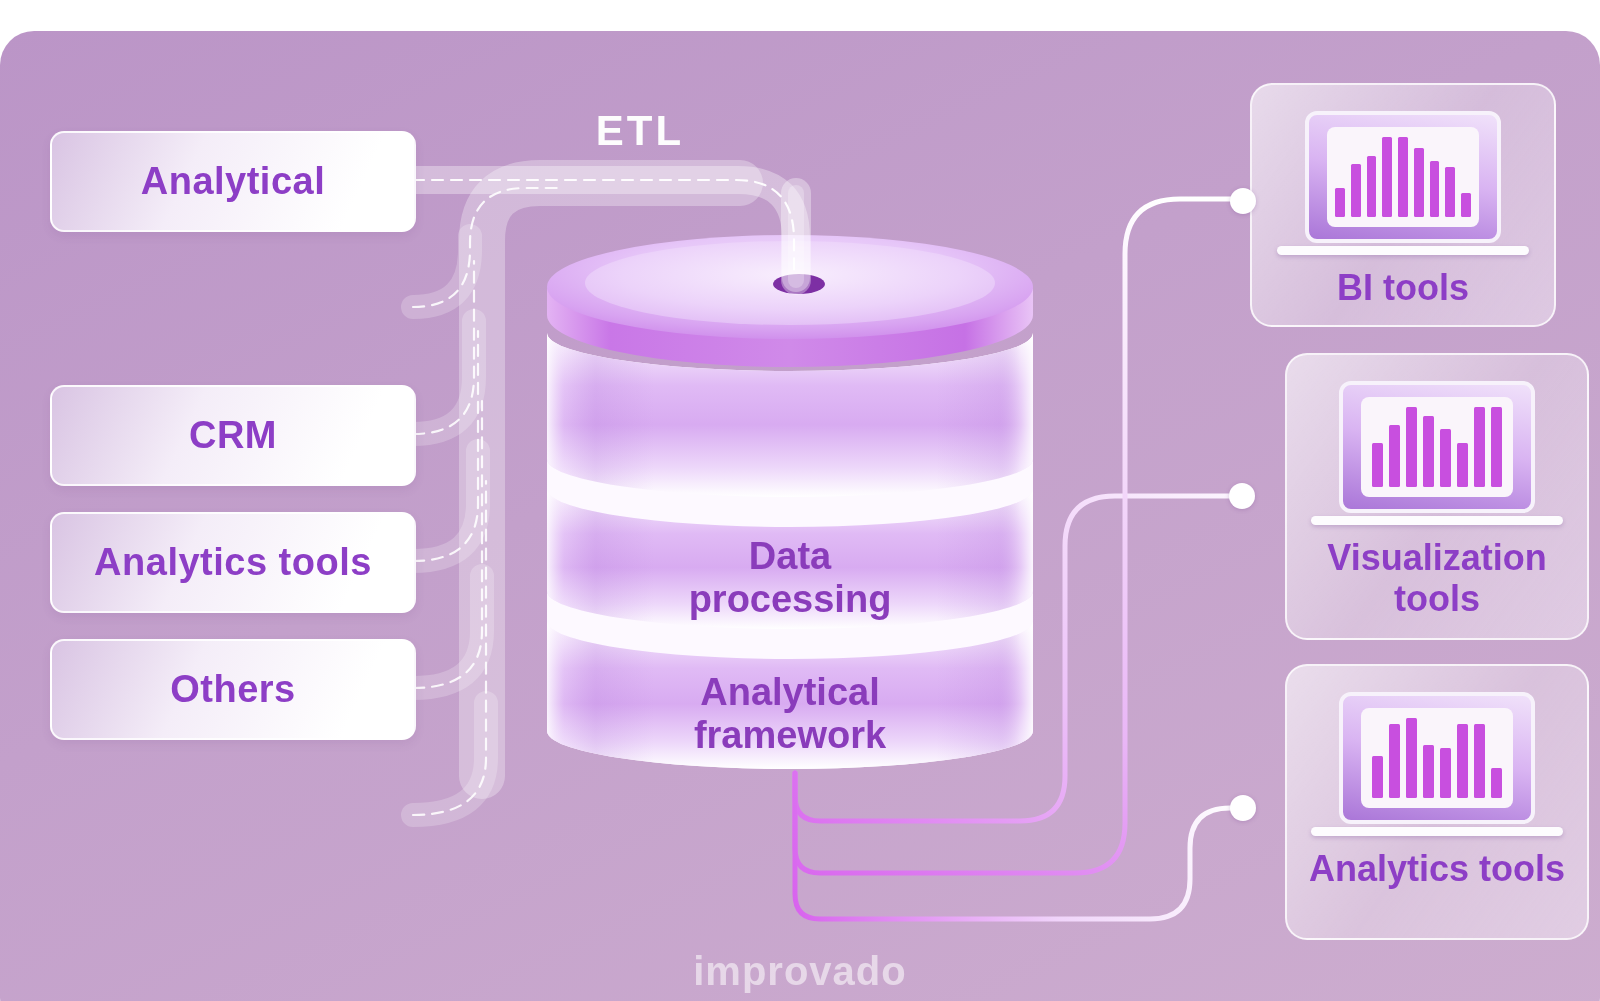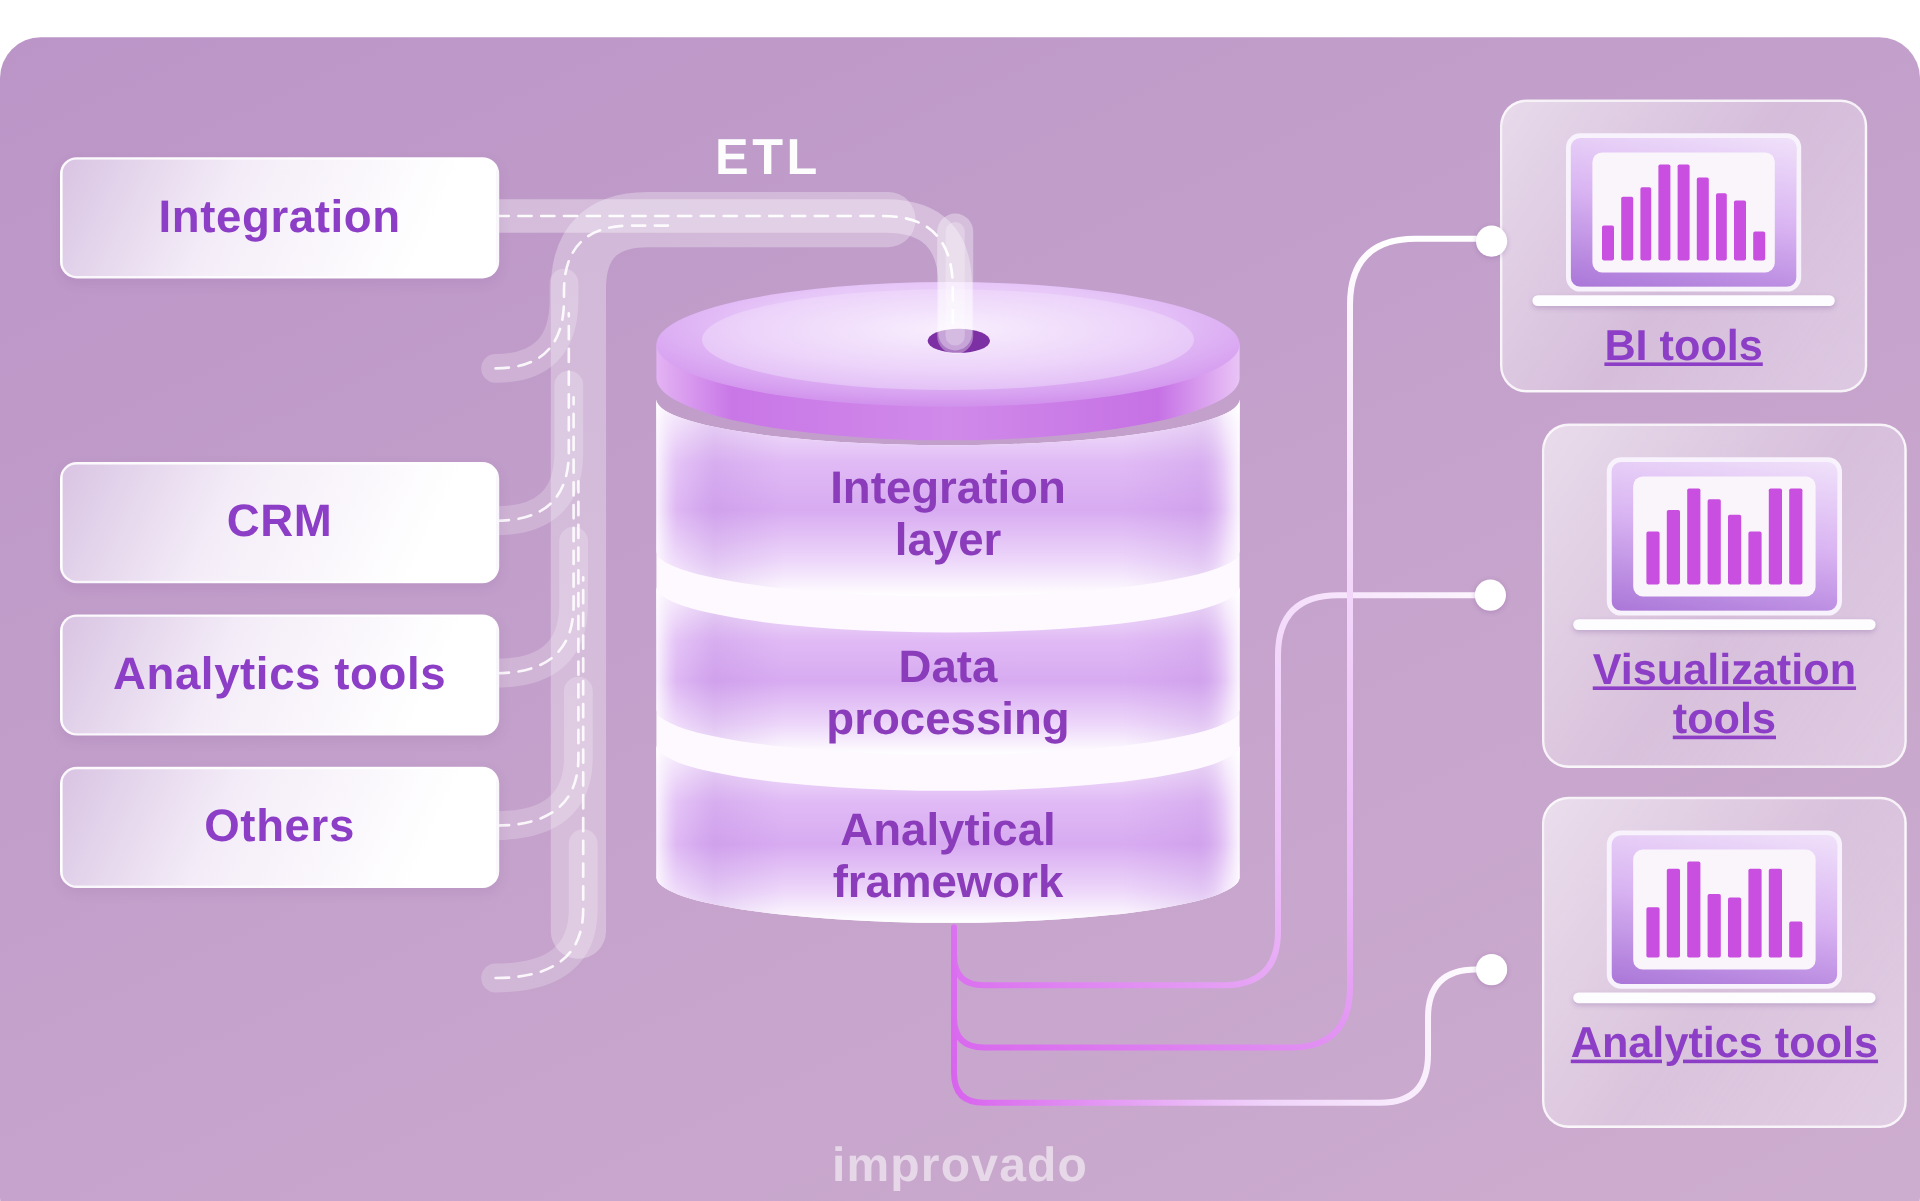--- a/index.html
+++ b/index.html
@@ -25,21 +25,21 @@
   .laptop{width:196px;margin:26px auto 0;}
   .bezel{box-sizing:border-box;height:132px;border-radius:12px;border:4px solid #f7f2fb;
     background:linear-gradient(190deg,#f0e1fa 0%,#d9b4f2 48%,#aa76d8 100%);
     display:flex;align-items:center;justify-content:center;}
   .screen{width:152px;height:100px;background:#faf5fb;border-radius:8px;
     display:flex;align-items:flex-end;justify-content:center;gap:6px;padding:10px 8px;box-sizing:border-box;}
   .bar{width:11px;background:#c84fdf;border-radius:1.5px;}
   .base{width:252px;height:9px;background:#fdfcfe;border-radius:5px;margin:3px auto 0;
     box-shadow:0 2px 4px rgba(120,80,150,0.28);}
   .dest-label{width:280px;margin:12px auto 0;text-align:center;color:#8d3ec6;
-    font-size:36px;font-weight:700;line-height:1.14;text-decoration:underline;}
+    font-size:36px;font-weight:700;line-height:1.14;}
 
   
   .db-label{position:absolute;left:660px;width:260px;transform:translateY(-50%);z-index:2;
     text-align:center;color:#8a3cbb;font-size:38px;font-weight:700;line-height:1.12;}
   .db-l1{top:398px;} .db-l2{top:547px;} .db-l3{top:683px;}
 
   .etl{position:absolute;left:560px;top:76px;width:160px;z-index:2;text-align:center;
     color:#fdfdfd;font-size:42px;font-weight:700;letter-spacing:3px;}
   .watermark{position:absolute;left:640px;top:918px;width:320px;z-index:2;text-align:center;
     color:rgba(255,255,255,0.55);font-size:40px;font-weight:600;letter-spacing:1px;}
@@ -154,33 +154,32 @@
       <path d="M413,149 H738 Q796,149 796,207 V247" stroke="rgba(255,255,255,0.34)" stroke-width="28"></path>
       <path d="M796,162 V249" stroke="rgba(255,255,255,0.35)" stroke-width="30"></path>
       <path d="M796,162 V249" stroke="rgba(255,255,255,0.25)" stroke-width="16"></path>
       <path d="M413,149 H736 Q794,149 794,209 V244" stroke="rgba(255,255,255,0.95)" stroke-width="2.2" stroke-dasharray="11 8"></path>
     </g>
   </svg>
 
   <div class="etl">ETL</div>
 
   <div class="src" style="top:100px">
-      <span>Integration</span>
+      <span>Analytical</span>
     </div>
   <div class="src" style="top:354px">
       <span>CRM</span>
     </div>
   <div class="src" style="top:481px">
       <span>Analytics tools</span>
     </div>
   <div class="src" style="top:608px">
       <span>Others</span>
     </div>
 
-  <div class="db-label db-l1">Integration layer</div>
   <div class="db-label db-l3">Analytical framework</div>
   <div class="db-label db-l2">Data processing</div>
 
   <div class="dest dest-bi">
     <div class="laptop">
       <div class="bezel">
         <div class="screen">
             <div class="bar" style="height: 36%;"></div>
             <div class="bar" style="height: 66%;"></div>
             <div class="bar" style="height: 76%;"></div>

